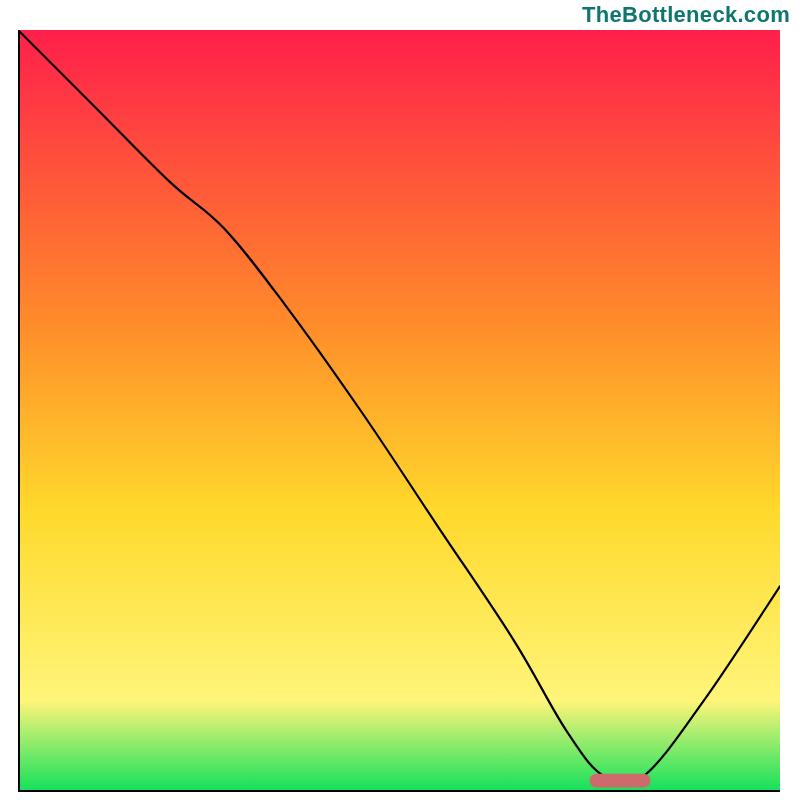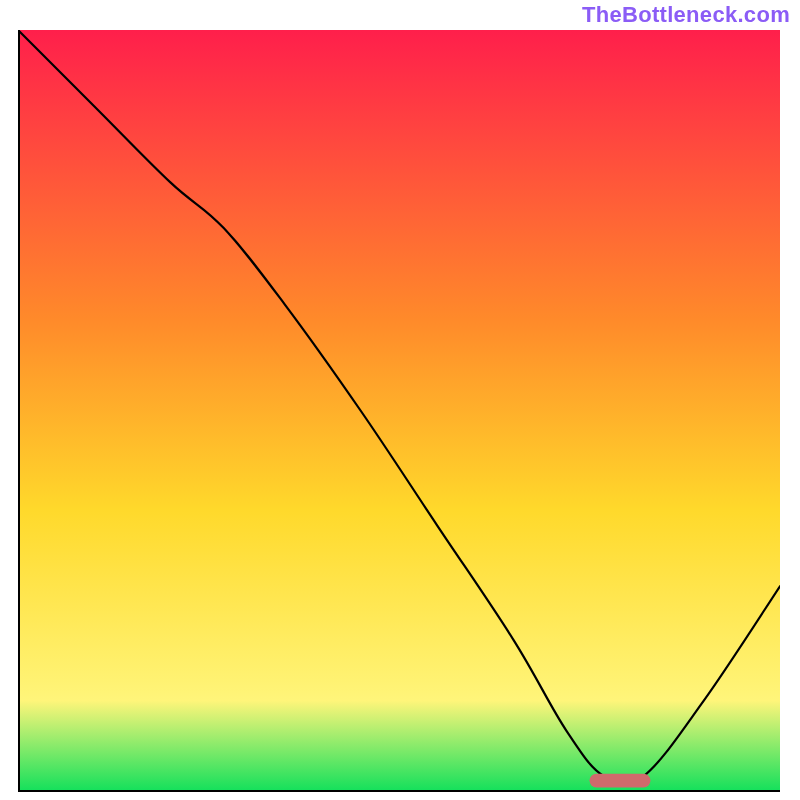--- a/index.html
+++ b/index.html
@@ -15,21 +15,21 @@
     position: relative;
     width: 800px;
     height: 800px;
   }
   .watermark {
     position: absolute;
     top: 2px;
     right: 10px;
     font-size: 22px;
     font-weight: 600;
-    color: #8b5cf6;
+    color: #0f766e;
     letter-spacing: 0.3px;
     z-index: 10;
   }
   .plot-border {
     position: absolute;
     left: 18px;
     top: 30px;
     width: 762px;
     height: 762px;
     border-left: 2px solid #000;

